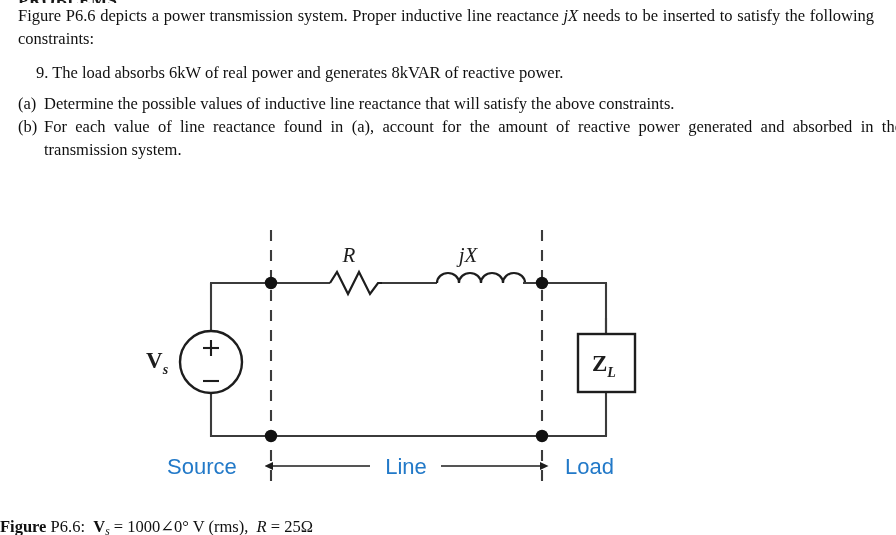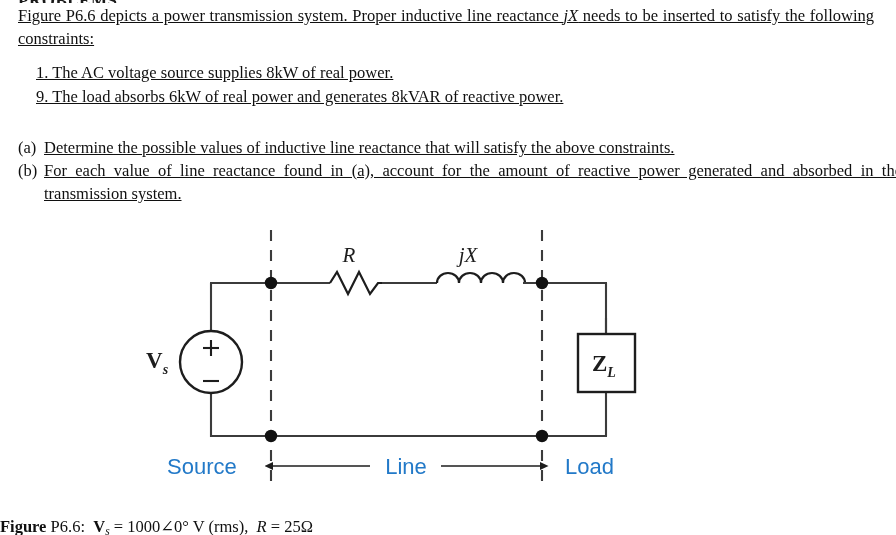--- a/index.html
+++ b/index.html
@@ -30,21 +30,20 @@
     color: #1a1a1a;
     white-space: nowrap;
   }
 
   
   .text-block {
     position: absolute;
     left: 18px;
     top: 4px;
     width: 858px;
-    text-decoration: underline;
   }
   .para {
     font-size: 16.5px;
     line-height: 23px;
     text-align: justify;
     text-justify: inter-word;
     margin: 0;
   }
   .para.intro {
     width: 856px;
@@ -62,21 +61,21 @@
   .numbered-list li {
     font-size: 16.5px;
     line-height: 23px;
     margin: 0 0 1px 0;
     padding-left: 33px;
     text-indent: -15px;
     white-space: nowrap;
   }
 
   .lettered-list {
-    margin: 28px 0 0 0;
+    margin: 8px 0 0 0;
     padding: 0;
     list-style: none;
   }
   .lettered-list li {
     font-size: 16.5px;
     line-height: 23px;
     margin: 0;
     padding-left: 26px;
     text-indent: -26px;
     text-align: justify;
@@ -121,21 +120,20 @@
 </head>
 <body>
 
 <div class="clipped-header">PROBLEMS</div>
 
 <div class="text-block">
 
   <p class="para intro"><span>Figure P6.6 depicts a power transmission system. Proper inductive line reactance </span><span class="italic-var">jX</span><span> needs to be inserted to satisfy the following constraints:</span></p>
 
   <ul class="numbered-list">
-    <li>1. The AC voltage source supplies 8kW of real power.</li>
     <li>9. The load absorbs 6kW of real power and generates 8kVAR of reactive power.</li>
   </ul>
 
   <ul class="lettered-list">
     <li><span class="lbl">(a)</span><span>Determine the possible values of inductive line reactance that will satisfy the above constraints.</span></li>
     <li class="just-b"><span class="lbl">(b)</span><span>For each value of line reactance found in (a), account for the amount of reactive power generated and absorbed in the transmission system.</span></li>
   </ul>
 
 </div>
 

